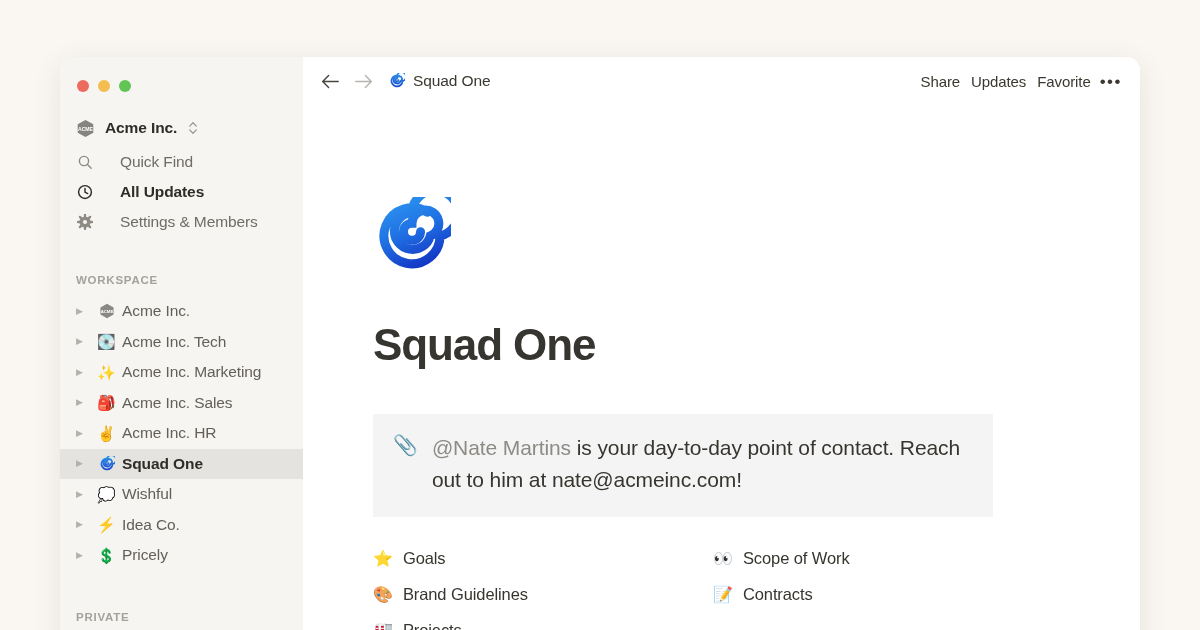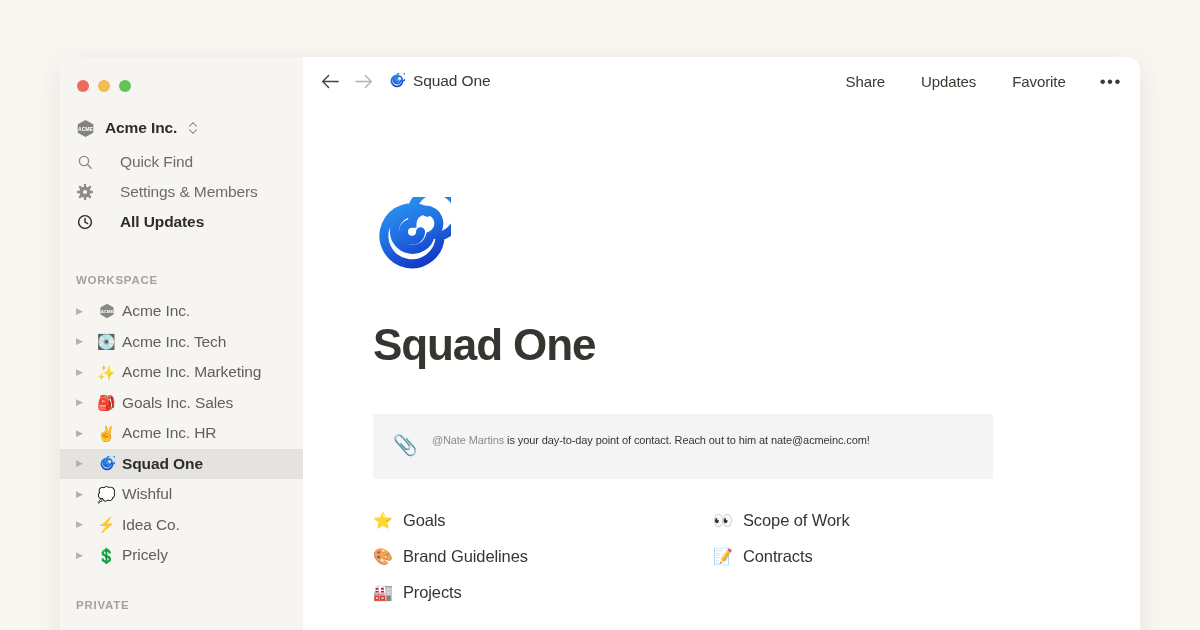--- a/index.html
+++ b/index.html
@@ -103,21 +103,21 @@
 
   .section-label {
     font-size: 11.5px;
     font-weight: bold;
     letter-spacing: 0.75px;
     color: #a5a29b;
     padding: 0 16px;
     margin-top: 37px;
     margin-bottom: 10px;
   }
-  .section-label.private { margin-top: 28px; }
+  .section-label.private { margin-top: 40px; }
 
   .page-row {
     display: flex;
     align-items: center;
     height: 30.5px;
     padding: 0 16px;
     cursor: pointer;
     gap: 0;
   }
   .page-row .caret {
@@ -166,21 +166,21 @@
   .nav-arrow.fwd { color: #b6b3ac; }
 
   .crumb { display: flex; align-items: center; gap: 8px; cursor: pointer; }
   .crumb-emoji { font-size: 15px; line-height: 1; display: flex; align-items: center; }
   .crumb-text { font-size: 15.5px; color: #3b3831; letter-spacing: -0.1px; }
 
   .topbar-actions {
     margin-left: auto;
     display: flex;
     align-items: flex-end;
-    gap: 36px;
+    gap: 11px;
   }
   .tb-action {
     font-size: 15px;
     color: #3b3831;
     cursor: pointer;
     letter-spacing: -0.1px;
   }
   .tb-dots {
     font-size: 17px;
     color: #3b3831;
@@ -214,21 +214,21 @@
   .callout {
     margin-top: 45px;
     background: #f4f4f4;
     display: flex;
     gap: 14px;
     padding: 18px 20px 20px 20px;
     width: 620px;
   }
   .callout-emoji { font-size: 20px; line-height: 1.35; flex: 0 0 auto; }
   .callout-text {
-    font-size: 11px;
+    font-size: 21px;
     line-height: 1.55;
     color: #37352f;
     letter-spacing: -0.1px;
   }
   .mention { color: #8d8b85; }
 
   .links-grid {
     margin-top: 24px;
     display: grid;
     grid-template-columns: 340px 1fr;
@@ -281,20 +281,30 @@
     </div>
 
     <div class="nav-item">
       <span class="nav-ico">
         <svg width="16" height="16" viewBox="0 0 16 16">
           <circle cx="7" cy="7" r="4.6" stroke="currentColor" stroke-width="1.4" fill="none"></circle>
           <path d="M10.5 10.5 L14.2 14.2" stroke="currentColor" stroke-width="1.4" stroke-linecap="round"></path>
         </svg>
       </span>
       <span class="nav-label">Quick Find</span>
+    </div>
+
+    <div class="nav-item active">
+      <span class="nav-ico">
+        <svg width="16" height="16" viewBox="0 0 16 16">
+          <circle cx="8" cy="8" r="6.4" stroke="currentColor" stroke-width="1.45" fill="none"></circle>
+          <path d="M8 4.4 L8 8.2 L10.7 9.6" stroke="currentColor" stroke-width="1.45" fill="none" stroke-linecap="round" stroke-linejoin="round"></path>
+        </svg>
+      </span>
+      <span class="nav-label">All Updates</span>
     </div>
 
     <div class="nav-item">
       <span class="nav-ico">
         <svg width="16" height="16" viewBox="0 0 16 16">
           <g fill="currentColor">
             <circle cx="8" cy="8" r="5.6"></circle>
           </g>
           <g stroke="currentColor" stroke-width="2.3" stroke-linecap="round">
             <path d="M8 0.9 L8 2.6"></path>
@@ -305,30 +315,20 @@
               <path d="M11.9 11.9 L13.1 13.1"></path>
             <path d="M13.1 2.9 L11.9 4.1"></path>
               <path d="M4.1 11.9 L2.9 13.1"></path>
           </g>
           <circle cx="8" cy="8" r="2.1" fill="#f6f5f2"></circle>
         </svg>
       </span>
       <span class="nav-label">Settings &amp; Members</span>
     </div>
 
-    <div class="nav-item active">
-      <span class="nav-ico">
-        <svg width="16" height="16" viewBox="0 0 16 16">
-          <circle cx="8" cy="8" r="6.4" stroke="currentColor" stroke-width="1.45" fill="none"></circle>
-          <path d="M8 4.4 L8 8.2 L10.7 9.6" stroke="currentColor" stroke-width="1.45" fill="none" stroke-linecap="round" stroke-linejoin="round"></path>
-        </svg>
-      </span>
-      <span class="nav-label">All Updates</span>
-    </div>
-
     <div class="section-label">WORKSPACE</div>
 
     <div class="page-row">
       <span class="caret">▶</span>
       <span class="p-emoji">
         <svg class="hex-mini" viewBox="0 0 20 20">
           <polygon points="10,1 18.2,5.5 18.2,14.5 10,19 1.8,14.5 1.8,5.5" fill="#8a8884"></polygon>
           <text x="10" y="12.6" font-size="5.4" font-family="'Liberation Sans',sans-serif" font-weight="bold" fill="#ffffff" text-anchor="middle">ACME</text>
         </svg>
       </span>
@@ -343,21 +343,21 @@
 
     <div class="page-row">
       <span class="caret">▶</span>
       <span class="p-emoji">✨</span>
       <span class="p-label">Acme Inc. Marketing</span>
     </div>
 
     <div class="page-row">
       <span class="caret">▶</span>
       <span class="p-emoji">🎒</span>
-      <span class="p-label">Goals Inc. Sales</span>
+      <span class="p-label">Acme Inc. Sales</span>
     </div>
 
     <div class="page-row">
       <span class="caret">▶</span>
       <span class="p-emoji">✌️</span>
       <span class="p-label">Acme Inc. HR</span>
     </div>
 
     <div class="page-row selected">
       <span class="caret">▶</span>

